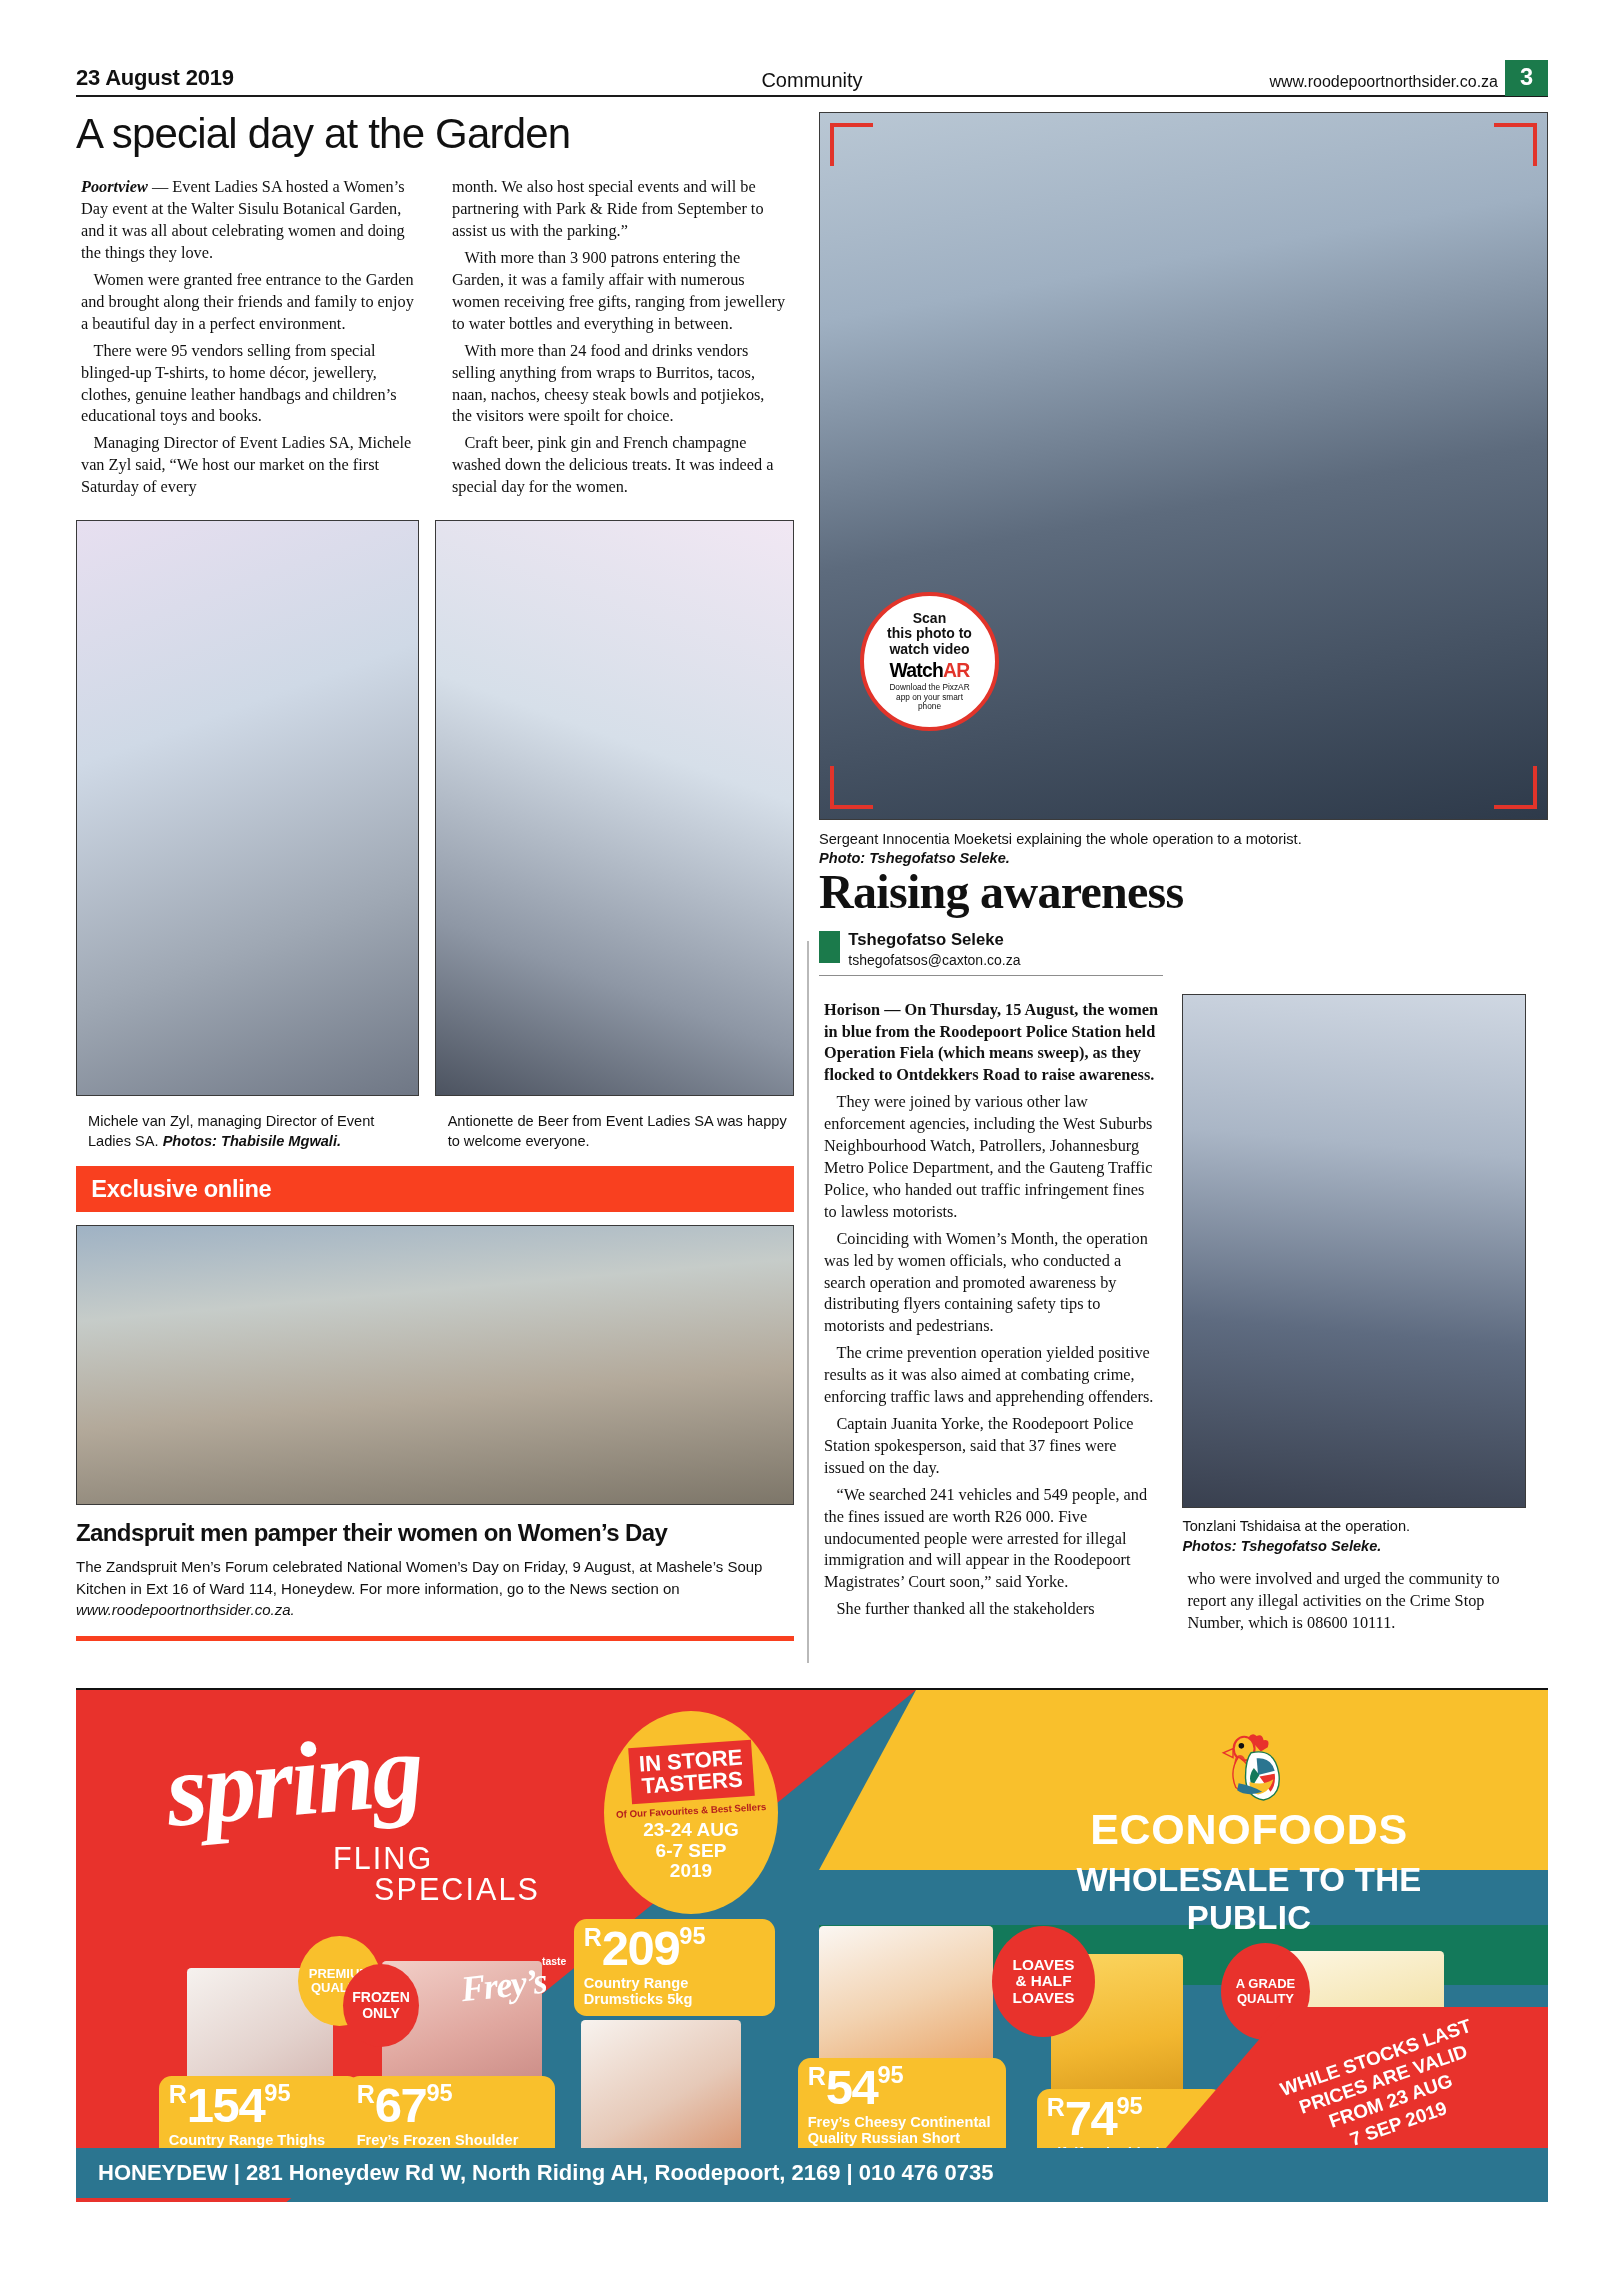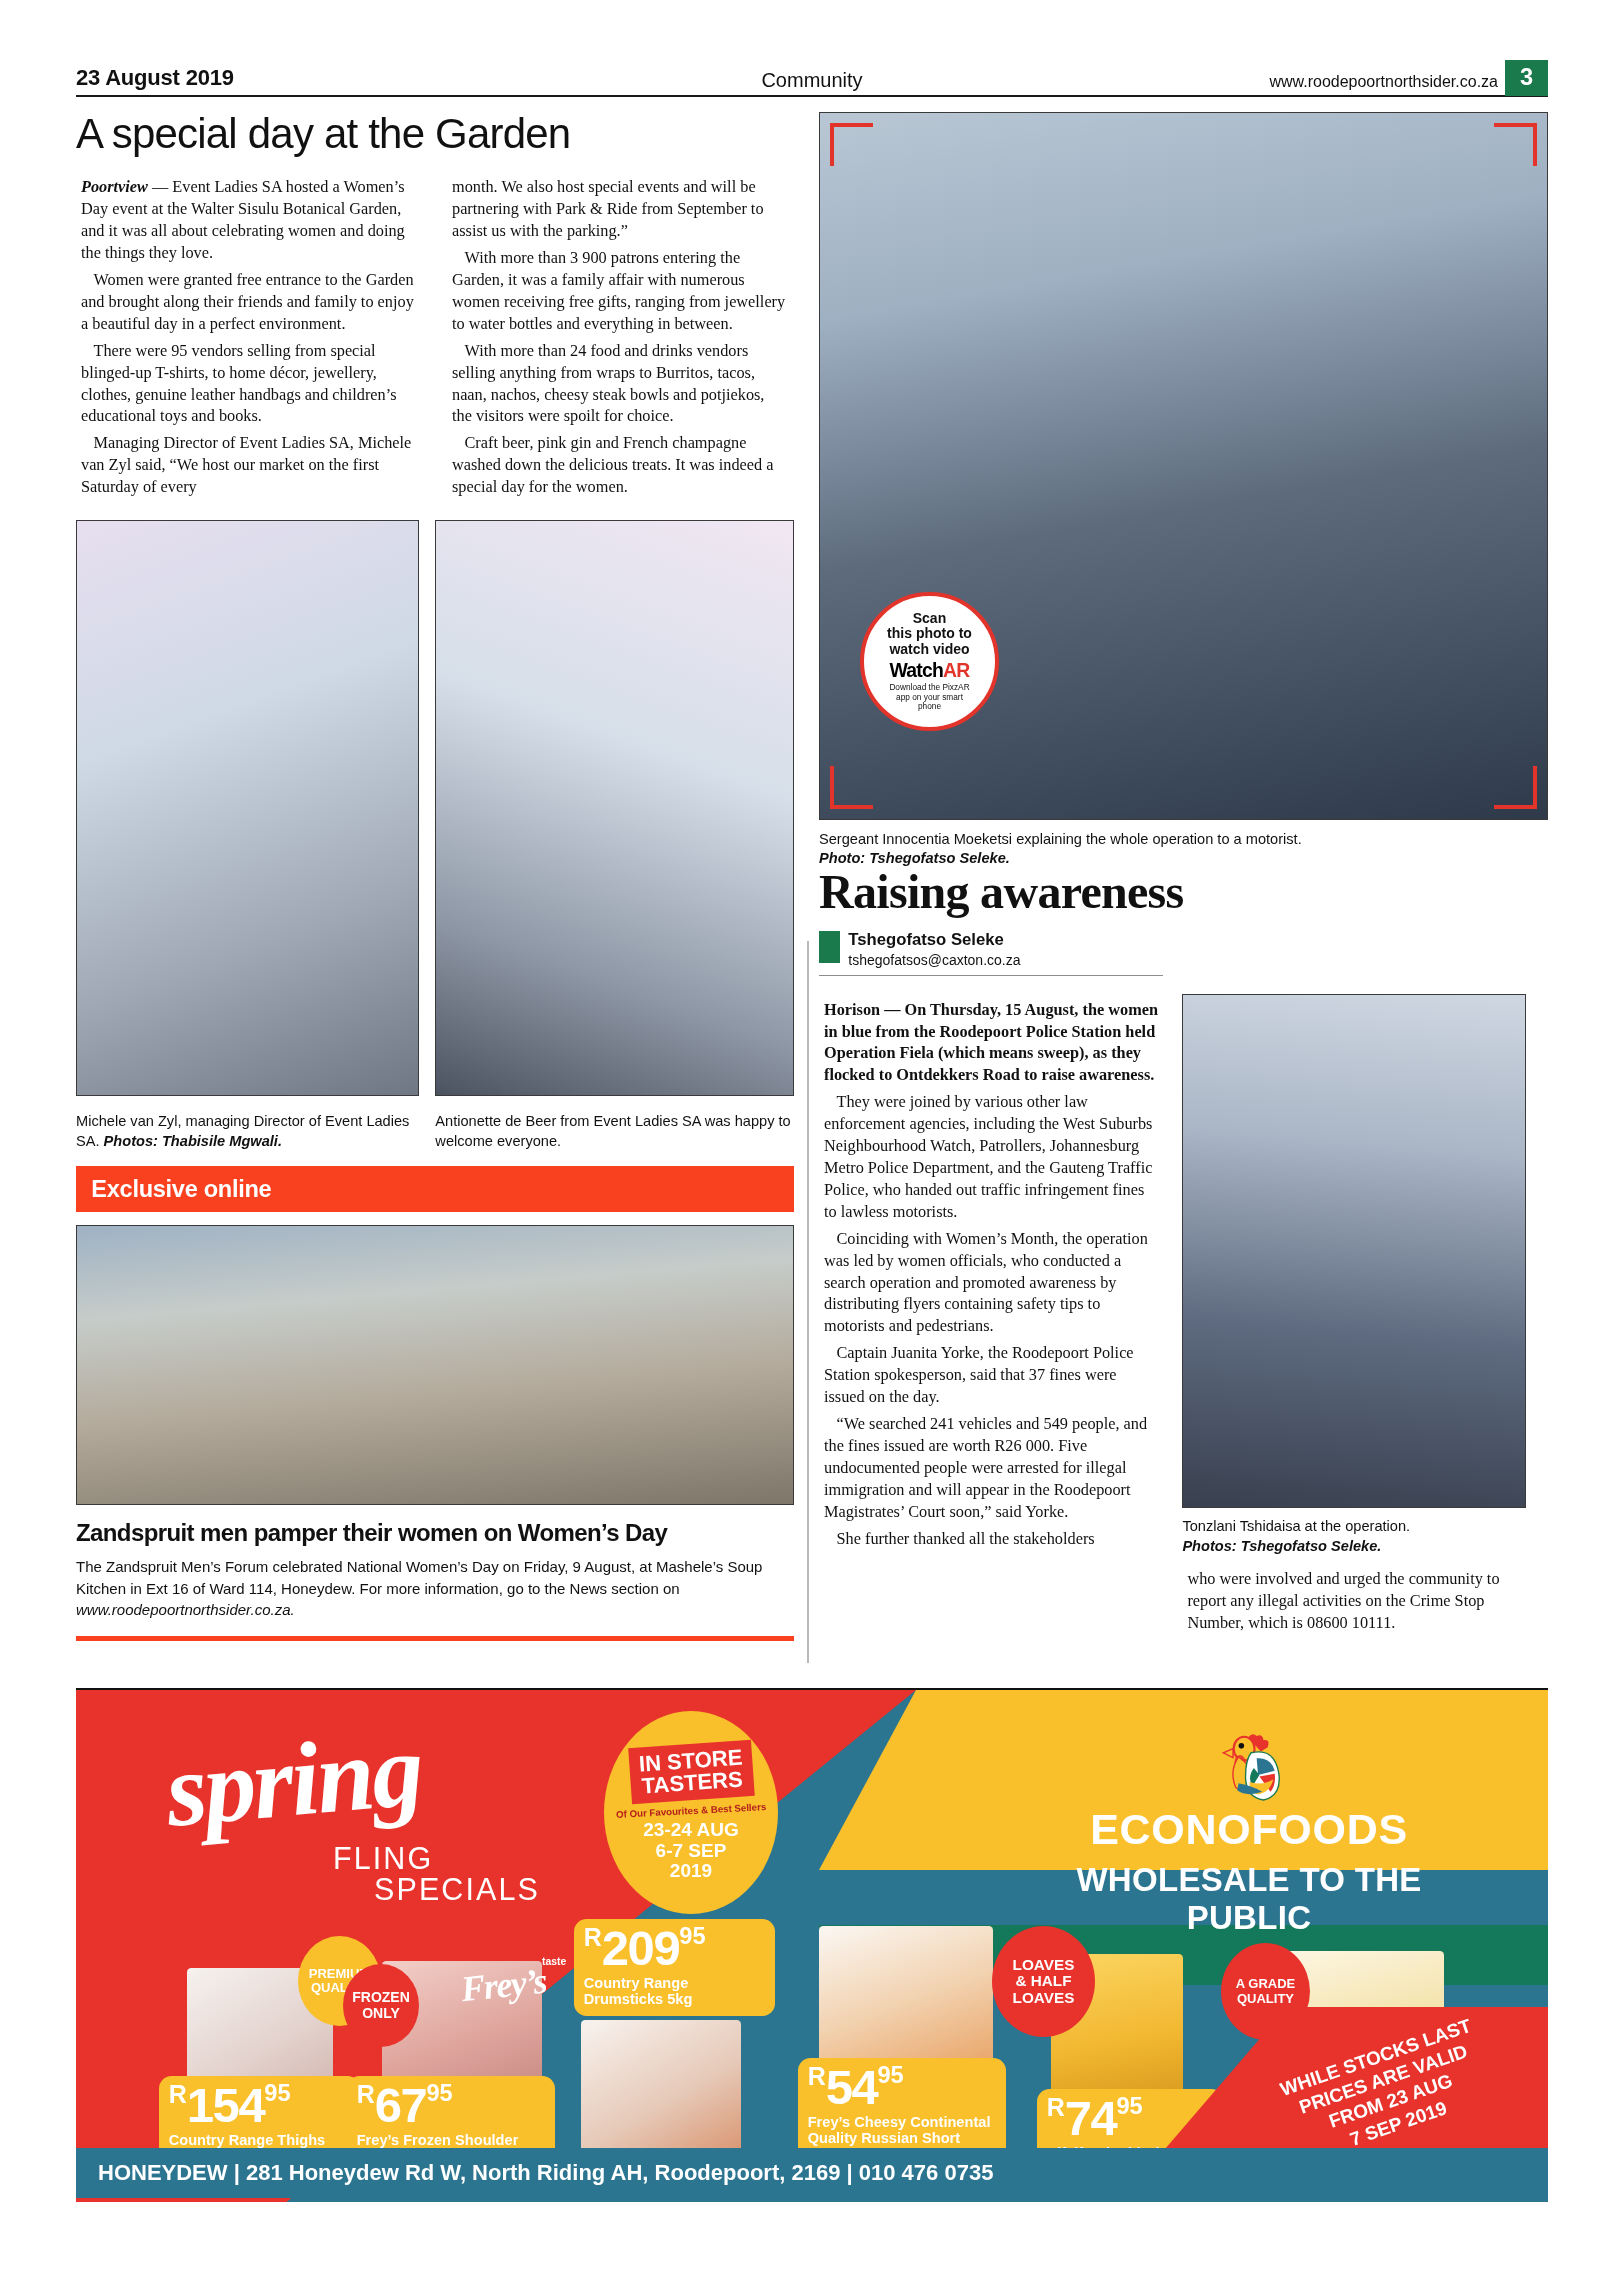--- a/index.html
+++ b/index.html
@@ -73,20 +73,21 @@
   .ph-grad-officer { background: linear-gradient(185deg,#cfd7e2 0%,#aab6c6 30%,#5e6b80 65%,#39404f 100%); }
 
   .photo-row-1 { display: flex; gap: 16.7px; margin-top: 16.7px; }
   .photo-a { width: 343px; height: 576px; }
   .photo-b { width: 359px; height: 576px; }
 
   .caption {
     font-family: "Liberation Sans", sans-serif;
     font-size: 14.6px; line-height: 1.32; color: #111;
     margin-top: 9.7px;
+    margin-left: 12px;
   }
   .caption i { font-weight: bold; font-style: italic; }
 
   .cap-row { display: flex; gap: 16.7px; margin-top: 7px; }
   .cap-a { width: 343px; }
   .cap-b { width: 359px; }
 
   .exclusive-bar {
     margin-top: 15.3px;
     width: 718px; height: 46px; background: #f9401f;
@@ -419,20 +420,21 @@
         <div class="byline-email">tshegofatsos@caxton.co.za</div>
       </div>
     </div>
 
     <div class="lower-right">
       <div class="story-col">
         <div class="body-text">
           <p class="first lede"><span class="place">Horison</span><span> — On Thursday, 15 August, the women in blue from the Roodepoort Police Station held Operation Fiela (which means sweep), as they flocked to Ontdekkers Road to raise awareness.</span></p>
           <p>They were joined by various other law enforcement agencies, including the West Suburbs Neighbourhood Watch, Patrollers, Johannesburg Metro Police Department, and the Gauteng Traffic Police, who handed out traffic infringement fines to lawless motorists.</p>
           <p>Coinciding with Women’s Month, the operation was led by women officials, who conducted a search operation and promoted awareness by distributing flyers containing safety tips to motorists and pedestrians.</p>
+          <p>The crime prevention operation yielded positive results as it was also aimed at combating crime, enforcing traffic laws and apprehending offenders.</p>
           <p>Captain Juanita Yorke, the Roodepoort Police Station spokesperson, said that 37 fines were issued on the day.</p>
           <p>“We searched 241 vehicles and 549 people, and the fines issued are worth R26 000. Five undocumented people were arrested for illegal immigration and will appear in the Roodepoort Magistrates’ Court soon,” said Yorke.</p>
           <p>She further thanked all the stakeholders</p>
         </div>
       </div>
 
       <div class="side-col">
         <div class="photo photo-officer ph-grad-officer"></div>
         <div class="cap-officer">
           <div>Tonzlani Tshidaisa at the operation.</div>

